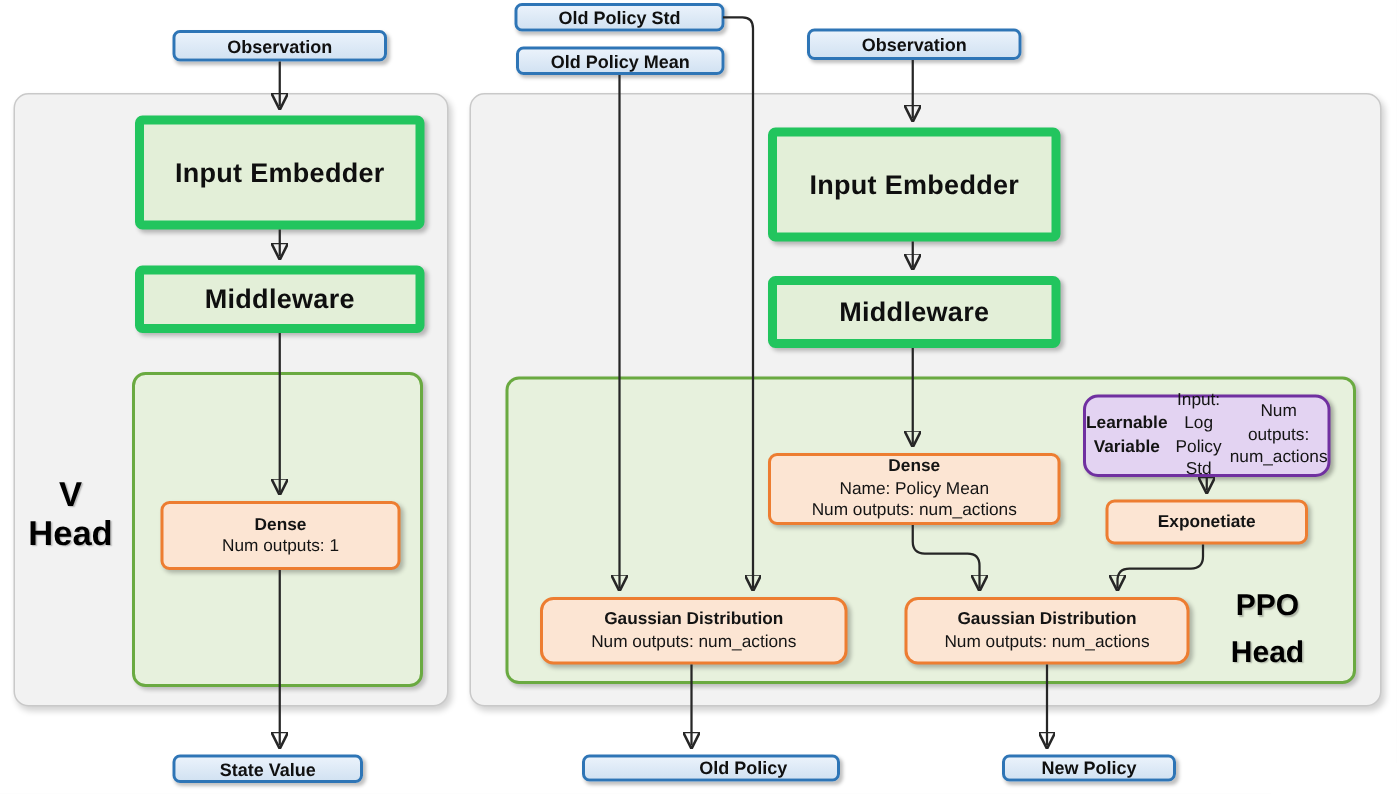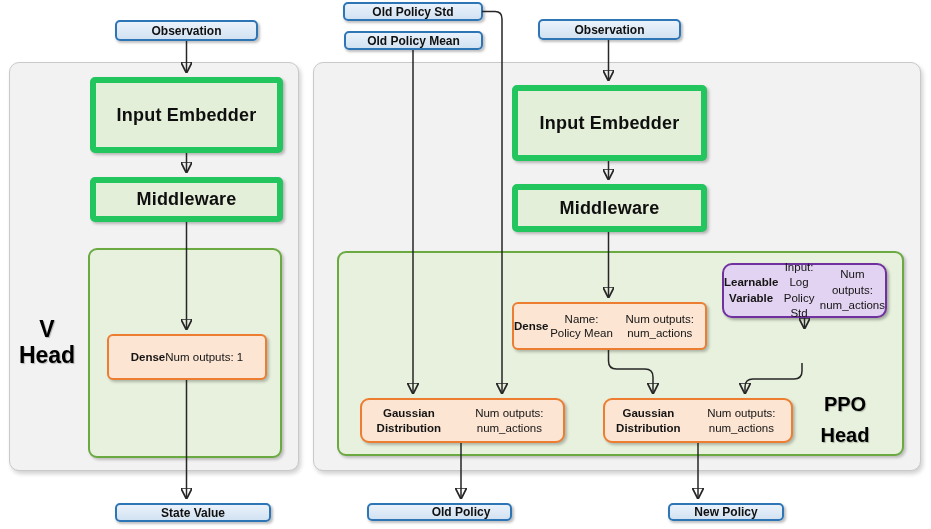--- a/index.html
+++ b/index.html
@@ -22,21 +22,21 @@
   .gbox{
     background:#e3efd8;border:6px solid #22c55e;border-radius:5px;
     box-shadow:2px 2px 3px rgba(0,0,0,.25);
     display:flex;align-items:center;justify-content:center;
     font-weight:bold;font-size:18px;color:#0f0f0f;letter-spacing:.2px;
   }
   
   .obox{
     background:#fce5d3;border:2.3px solid #ed7d31;border-radius:6px;
     box-shadow:2px 2px 3px rgba(0,0,0,.25);
-    display:flex;flex-direction:row;align-items:center;justify-content:center;
+    display:flex;flex-direction:column;align-items:center;justify-content:center;
     font-size:11.5px;line-height:14.5px;color:#141414;text-align:center;
   }
   .obox .t{font-weight:bold;}
   .obox.round{border-radius:9px;}
   
   .pbox{
     background:#e3d3f2;border:2.8px solid #7030a0;border-radius:10px;
     box-shadow:2px 2px 3px rgba(0,0,0,.3);
     display:flex;flex-direction:row;align-items:center;justify-content:center;
     font-size:11.5px;line-height:15.5px;color:#141414;text-align:center;
@@ -82,21 +82,21 @@
   <div class="abs obox" style="left:107px;top:334px;width:160px;height:46px;">
     <div class="t">Dense</div>
     <div>Num outputs: 1</div>
   </div>
 
   <div class="abs headlabel" style="left:3px;top:316px;width:88px;">
     <div>V</div>
     <div>Head</div>
   </div>
 
-  <div class="abs chip" style="left:115px;top:503px;width:156px;height:19px;">
+  <div class="abs chip" style="left:115px;top:503px;width:127px;height:19px;">
     <span>State Value</span>
   </div>
 
   <div class="abs panel" style="left:313px;top:62px;width:608px;height:409px;"></div>
 
   <div class="abs gcontainer" style="left:337px;top:251px;width:567px;height:205px;"></div>
 
   <div class="abs chip" style="left:343px;top:2px;width:140px;height:19px;">
     <span>Old Policy Std</span>
   </div>
@@ -122,37 +122,40 @@
     <div>Name: Policy Mean</div>
     <div>Num outputs: num_actions</div>
   </div>
 
   <div class="abs pbox" style="left:722px;top:263px;width:165px;height:55px;">
     <div class="t">Learnable Variable</div>
     <div>Input: Log Policy Std</div>
     <div>Num outputs: num_actions</div>
   </div>
 
+  <div class="abs obox" style="left:737px;top:333px;width:135px;height:30px;">
+    <div class="t">Exponetiate</div>
+  </div>
 
   <div class="abs obox round" style="left:360px;top:398px;width:205px;height:45px;">
     <div class="t">Gaussian Distribution</div>
     <div>Num outputs: num_actions</div>
   </div>
 
   <div class="abs obox round" style="left:603px;top:398px;width:190px;height:45px;">
     <div class="t">Gaussian Distribution</div>
     <div>Num outputs: num_actions</div>
   </div>
 
   <div class="abs headlabel" style="left:797px;top:389px;width:96px;line-height:31px;font-size:20px;">
     <div>PPO</div>
     <div>Head</div>
   </div>
 
-  <div class="abs chip" style="left:367px;top:503px;width:145px;height:18px;padding-left:43px;">
+  <div class="abs chip" style="left:388px;top:503px;width:172px;height:18px;padding-left:43px;">
     <span>Old Policy</span>
   </div>
 
   <div class="abs chip" style="left:626px;top:503px;width:116px;height:18px;margin-left:42px;">
     <span>New Policy</span>
   </div>
 
   <svg class="overlay" width="931" height="529" viewBox="0 0 931 529">
     <defs>
       <marker id="ah" viewBox="0 0 10 10" refX="8" refY="5" markerWidth="7.5" markerHeight="7.5" orient="auto">

